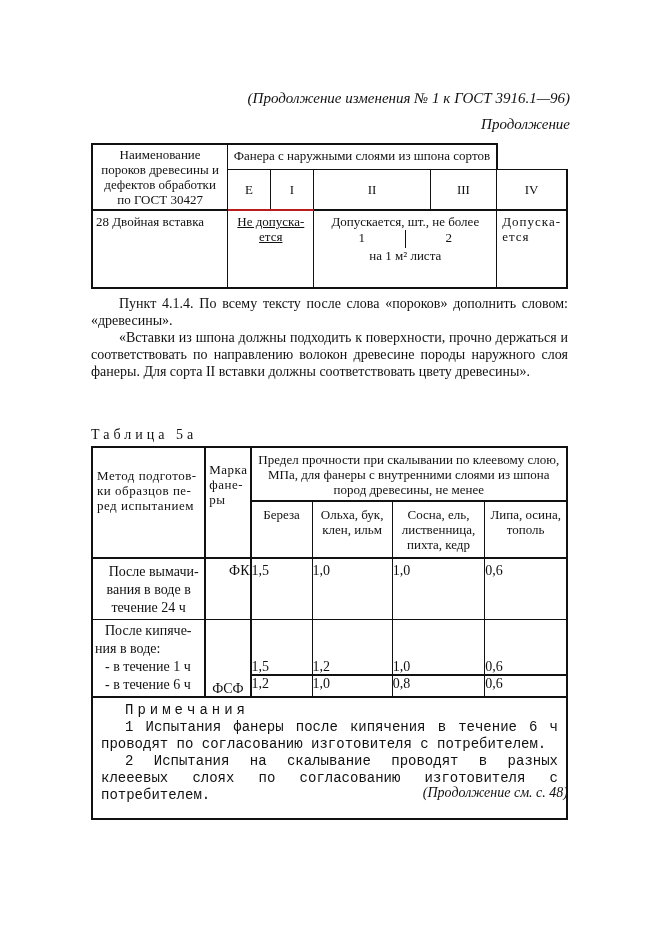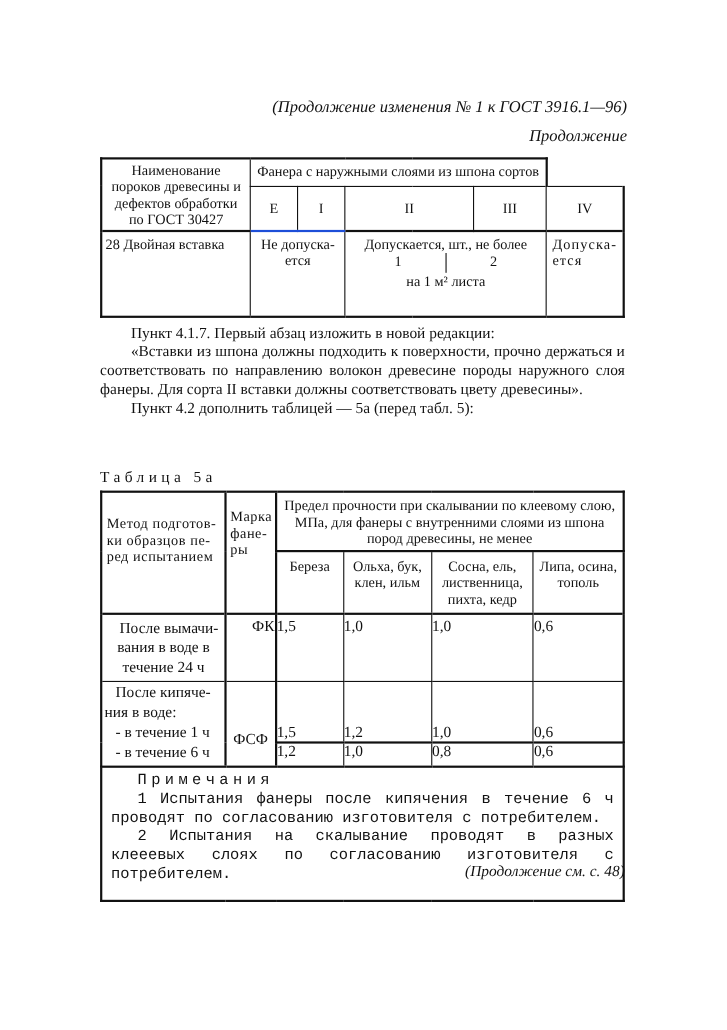--- a/index.html
+++ b/index.html
@@ -67,39 +67,38 @@
   </tr>
   <tr style="border-bottom:2px solid #111;">
     <td class="grade">E</td>
     <td class="grade">I</td>
     <td class="grade" colspan="2" style="width:76px">II</td>
     <td class="grade">III</td>
     <td class="grade outer-right">IV</td>
   </tr>
   <tr class="bottomrow">
     <td class="outer-left" style="padding:3px 3px; height:70px; border-top:2px solid #111;">28 Двойная вставка</td>
-    <td colspan="2" class="c" style="padding:3px 4px; border-top:2px solid #1d4ed8;">Не допуска-ется</td>
+    <td colspan="2" class="c" style="padding:3px 4px; border-top:2px solid #b91c1c;text-decoration:underline;">Не допуска-ется</td>
     <td colspan="3" class="c" style="padding:3px 4px; border-top:2px solid #111;">
       <div>Допускается, шт., не более</div>
       <div class="sub-split">
         <span>1</span>
         <div class="bar"></div>
         <span>2</span>
       </div>
       <div>на 1 м² листа</div>
     </td>
     <td class="outer-right" style="padding:3px 5px; letter-spacing:1px; border-top:2px solid #111;">Допуска-ется</td>
   </tr>
 </tbody>
   </table>
 
 <div class="abs para" style="top:295px;">
-  <p>Пункт 4.1.7. Первый абзац изложить в новой редакции:</p>
+  <p>Пункт 4.1.4. По всему тексту  после слова «пороков» дополнить словом: «древесины».</p>
   <p>«Вставки из шпона должны подходить к поверхности, прочно держаться и соответствовать по направлению волокон древесине породы наружного слоя фанеры. Для сорта II вставки должны соответствовать цвету древесины».</p>
-  <p>Пункт 4.2 дополнить таблицей — 5а (перед табл. 5):</p>
 </div>
 
 <div class="abs tablecap">Таблица 5а</div>
 
 <table id="t2" class="abs">
   <colgroup>
     <col style="width:114px">
       <col style="width:44px">
       <col style="width:62px">
     <col style="width:81px">
@@ -125,21 +124,21 @@
     <td class="num" style="padding-top:4px; border-top:2px solid #111;">1,0</td>
     <td class="num" style="padding-top:4px; border-top:2px solid #111;">1,0</td>
     <td class="num bR" style="padding-top:4px; border-top:2px solid #111;">0,6</td>
   </tr>
   <tr>
     <td rowspan="2" class="bL bB" style="padding:2px 2px 2px 2px; font-size:14px; line-height:18px;">
       <div style="text-indent:10px;">После кипяче-ния в воде:</div>
       <div style="padding-left:10px;">- в течение 1 ч</div>
       <div style="padding-left:10px;">- в течение 6 ч</div>
     </td>
-    <td rowspan="2" class="c bB" style="vertical-align:bottom; padding-bottom:16px; font-size:14px; border-left:2px solid #111;">ФСФ</td>
+    <td rowspan="2" class="c bB" style="vertical-align:bottom; padding-bottom:0; font-size:14px; border-left:2px solid #111;">ФСФ</td>
     <td class="num" style="vertical-align:bottom; height:54px; border-left:2px solid #111; border-bottom:2px solid #111;">1,5</td>
     <td class="num" style="vertical-align:bottom; border-bottom:2px solid #111;">1,2</td>
     <td class="num" style="vertical-align:bottom; border-bottom:2px solid #111;">1,0</td>
     <td class="num bR" style="vertical-align:bottom; border-bottom:2px solid #111;">0,6</td>
   </tr>
   <tr>
     <td class="num bB" style="border-left:2px solid #111; line-height:16px;">1,2</td>
     <td class="num bB" style="line-height:16px;">1,0</td>
     <td class="num bB" style="line-height:16px;">0,8</td>
     <td class="num bR bB" style="line-height:16px;">0,6</td>

